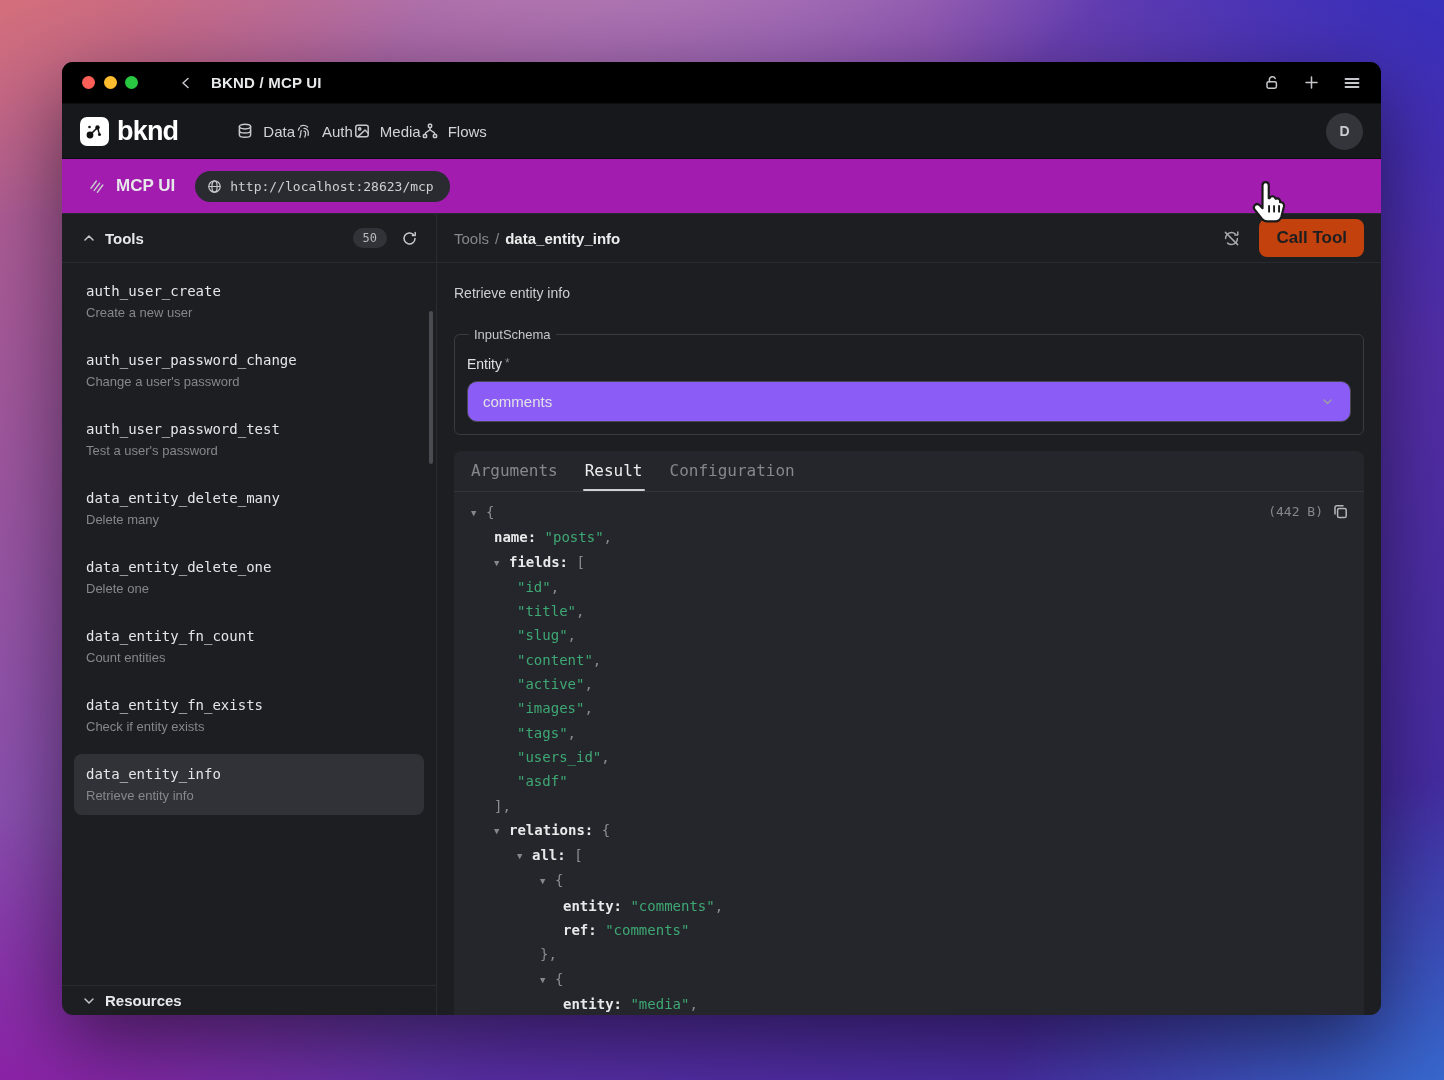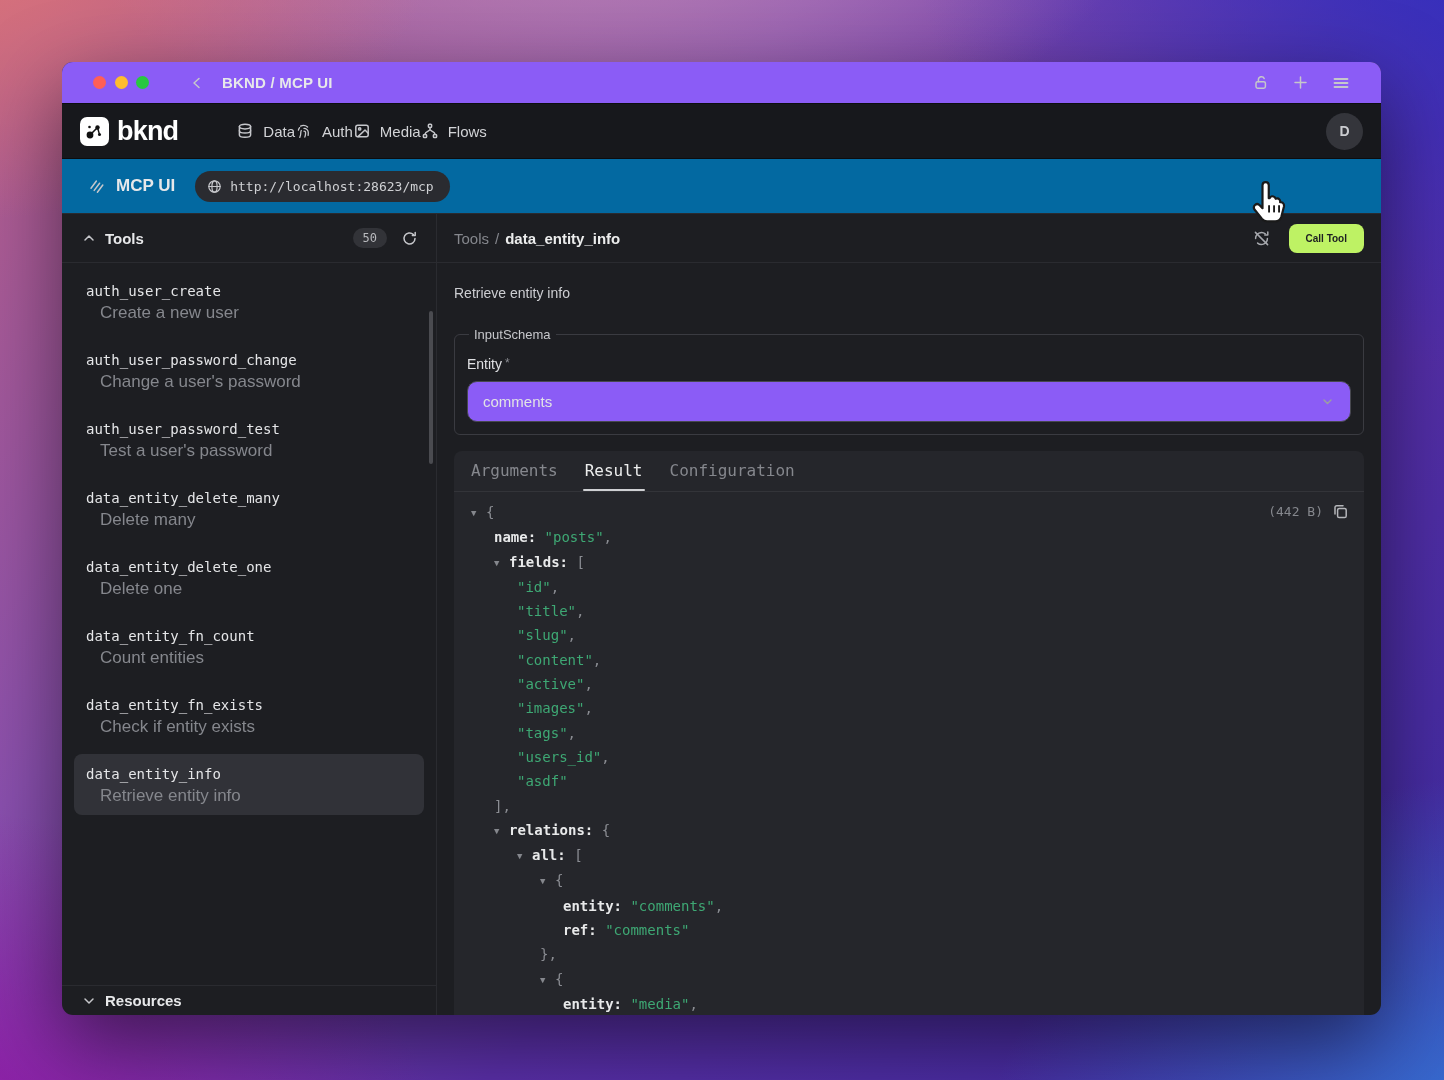--- a/index.html
+++ b/index.html
@@ -17,77 +17,77 @@
   .window {
     position:absolute; left:62px; top:62px; width:1319px; height:953px;
     background:#1d1e22; border-radius:11px; overflow:hidden;
     box-shadow:0 28px 80px rgba(0,0,0,.5), inset 0 1px 0 rgba(255,255,255,.09);
     color:#e7e8ea;
   }
   svg { display:block; }
   .ico { stroke:#c6c7cb; stroke-width:1.5; fill:none; stroke-linecap:round; stroke-linejoin:round; }
 
   
-  .titlebar { height:42px; background:#8b5cf6; border-bottom:1px solid #0d0e10;
-    display:flex; align-items:center; padding:0 31px;justify-content:space-between; }
+  .titlebar { height:42px; background:#000000; border-bottom:1px solid #0d0e10;
+    display:flex; align-items:center; padding:0 20px;justify-content:space-between; }
   .lights { display:flex; gap:8.5px; }
   .light { width:13px; height:13px; border-radius:50%; }
   .back-btn { margin-left:40px; display:flex; align-items:center; }
   .win-title { margin-left:17px; font-size:15px; font-weight:700; letter-spacing:.2px; }
   .tb-right { margin-left:auto; display:flex; align-items:center; gap:23px; }
 
   
   .nav { height:55px; background:#17181c; border-bottom:1px solid #0c0d0f;
     display:flex; align-items:center; padding:0 18px; }
   .logo { display:flex; align-items:center; }
   .logo-box { width:29px; height:29px; background:#fff; border-radius:7px;
     display:flex; align-items:center; justify-content:center; }
   .logo-text { font-size:27px; font-weight:800; letter-spacing:-.8px; margin-left:8px; color:#fff; }
   .nav-items { display:flex; align-items:center; margin-left:58px;text-align:center; }
   .nav-item { display:flex; align-items:center; gap:9px; font-size:15px; color:#d2d3d6; cursor:default; }
   .avatar { margin-left:auto; width:37px; height:37px; border-radius:50%; background:#34353b;
     display:flex; align-items:center; justify-content:center; font-size:14px; color:#cbccd0; font-weight:600; }
 
   
-  .subheader { height:55px; background:#0369a1; border-bottom:1px solid #2a2b30;
+  .subheader { height:55px; background:#a21caf; border-bottom:1px solid #2a2b30;
     display:flex; align-items:center; padding:0 26px; }
   .sub-title { font-size:17px; font-weight:700; margin-left:10px; }
   .url-pill { margin-left:20px; background:#2a2b30; border-radius:16px; height:31px;
     display:flex; align-items:center; padding:0 16px 0 12px; }
   .url-text { font-family:"DejaVu Sans Mono", monospace; font-size:13px; color:#cfd0d3; margin-left:8px; }
 
   
   .content { display:flex; height:801px; }
   .sidebar { width:375px; border-right:1px solid #2a2b30; display:flex; flex-direction:column; }
   .side-head { height:49px; border-bottom:1px solid #2a2b30; display:flex; align-items:center;
     padding:0 18px 0 20px; flex:none; }
   .side-head-label { font-size:15px; font-weight:700; margin-left:9px; }
   .count-badge { margin-left:auto; background:#323338; border-radius:11px; padding:3px 10px;
     font-family:"DejaVu Sans Mono", monospace; font-size:12px; color:#b9babe; }
   .refresh-btn { margin-left:14px; display:flex; }
   .tool-list { flex:1; overflow:hidden; padding-top:8px; position:relative; }
   .tool-item { margin:0 12px 8px 12px; padding:10px 12px; border-radius:8px; cursor:default; }
   .tool-item.selected { background:#313238; }
   .tool-name { font-family:"DejaVu Sans Mono", monospace; font-size:14px; color:#e5e6e8; line-height:20px; }
-  .tool-desc { font-size:17px; color:#85878d; line-height:18px; margin-top:3px;margin-left:14px; }
+  .tool-desc { font-size:13px; color:#85878d; line-height:18px; margin-top:3px; }
   .side-scroll { position:absolute; right:3px; top:48px; width:4px; height:153px;
     background:#4a4b50; border-radius:2px; }
   .side-foot { height:30px; border-top:1px solid #2a2b30; display:flex; align-items:center;
     padding:0 20px; flex:none; }
   .side-foot-label { font-size:15px; font-weight:700; margin-left:9px; }
 
   
   .main { flex:1; min-width:0; display:flex; flex-direction:column; }
   .main-head { height:49px; border-bottom:1px solid #2a2b30; display:flex; align-items:center;
     padding:0 17px; flex:none; }
   .crumb-muted { color:#85878d; font-size:15px; }
   .crumb-sep { color:#85878d; font-size:15px; margin:0 6px; }
   .crumb-current { color:#eceded; font-size:15px; font-weight:700; }
   .head-actions { margin-left:auto; display:flex; align-items:center; gap:18px; }
-  .call-btn { background:#bef264; color:#1d1e22; font-size:10px; font-weight:700;
+  .call-btn { background:#c2410c; color:#1d1e22; font-size:17px; font-weight:700;
     border:none; border-radius:8px; padding:9px 17px; font-family:"Liberation Sans",sans-serif; cursor:pointer; }
   .main-body { flex:1; padding:20px 17px 0 17px; overflow:hidden; }
   .tool-description { font-size:14px; color:#cdced2; line-height:20px; }
 
   fieldset.schema { margin-top:24px; border:1px solid #3a3b41; border-radius:6px; padding:6px 12px 12px 12px; }
   fieldset.schema legend { font-size:13px; color:#c6c7cb; padding:0 5px; margin-left:2px; }
   .field-label { font-size:14px; color:#dfe0e3; margin-top:8px; }
   .req-mark { color:#8a8c92; font-size:12px; margin-left:3px; vertical-align:2px; }
   .select { margin-top:9px; height:41px; border:1px solid #47484f; background:#8b5cf6; border-radius:10px;
     display:flex; align-items:center; padding:0 15px; cursor:pointer; }

